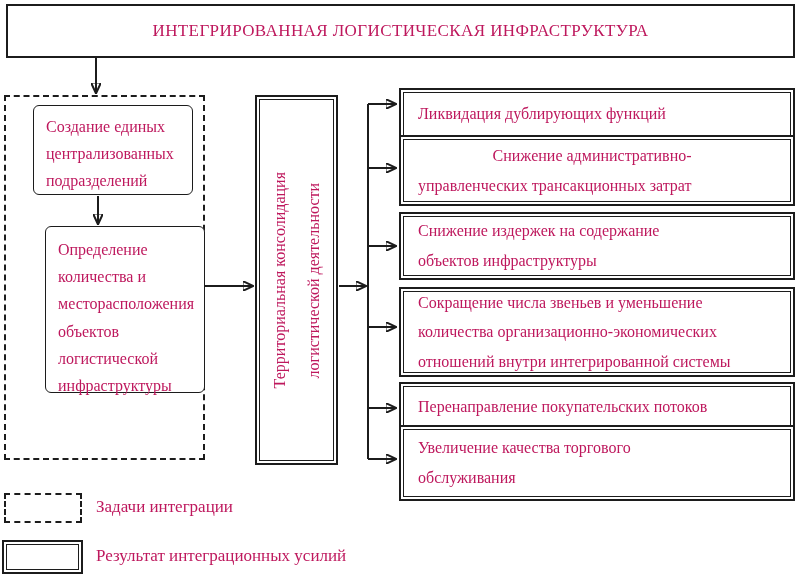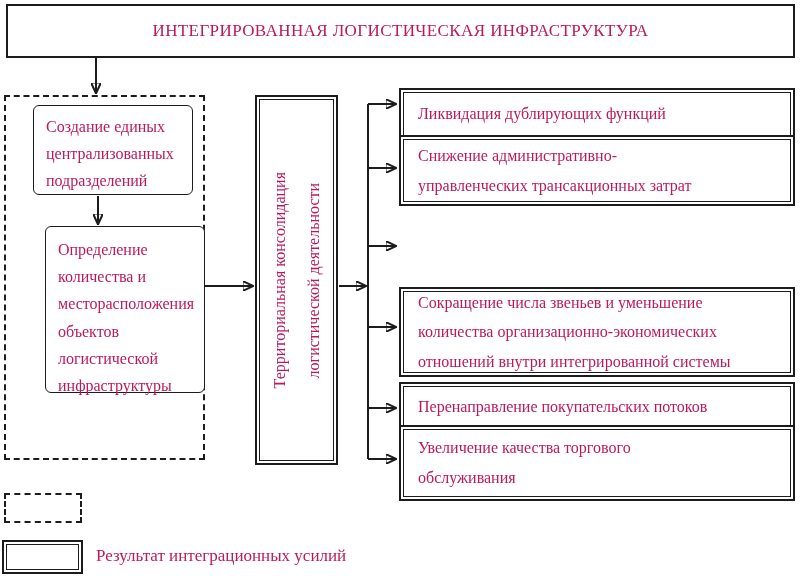--- a/index.html
+++ b/index.html
@@ -50,21 +50,21 @@
     white-space: pre-line;
   }
 
   .result-box {
     left: 399px; width: 396px;
     display: flex; align-items: center;
     font-size: 16px; line-height: 1.85;
     padding: 2px 10px 2px 17px;
   }
   .r1 { top: 76px;  height: 52px; margin-top: 12px; }
-  .r2 { top: 135px; height: 71px; }
+  .r2 { top: 135px; height: 71px; text-align: right; }
   .r3 { top: 212px; height: 68px; }
   .r4 { top: 287px; height: 90px; }
   .r5 { top: 382px; height: 50px; }
   .r6 { top: 425px; height: 76px; }
 
   .legend-swatch-dashed { left: 4px; top: 493px; width: 78px; height: 30px; }
   .legend-swatch-double { left: 2px; top: 540px; width: 81px; height: 34px; }
   .legend-label { font-size: 17px; line-height: 1.2; }
   .legend-label-1 { left: 96px; top: 497px; }
   .legend-label-2 { left: 96px; top: 546px; }
@@ -122,31 +122,36 @@
 логистической деятельности</span>
   </div>
 
   <div class="abs doublebox result-box r1">
     <span class="prewrap">Ликвидация дублирующих функций</span>
   </div>
   <div class="abs doublebox result-box r2">
     <span class="prewrap">Снижение административно-
 управленческих трансакционных затрат</span>
   </div>
+  <div class="abs doublebox result-box r3">
+    <span class="prewrap">Снижение издержек на содержание
+объектов инфраструктуры</span>
+  </div>
   <div class="abs doublebox result-box r4">
     <span class="prewrap">Сокращение числа звеньев и уменьшение
 количества организационно-экономических
 отношений внутри интегрированной системы</span>
   </div>
   <div class="abs doublebox result-box r5">
     <span class="prewrap">Перенаправление покупательских потоков</span>
   </div>
   <div class="abs doublebox result-box r6">
     <span class="prewrap">Увеличение качества торгового
 обслуживания</span>
   </div>
 
   <div class="abs dashedbox legend-swatch-dashed"></div>
+  <span class="abs legend-label legend-label-1">Задачи интеграции</span>
 
   <div class="abs doublebox legend-swatch-double"></div>
   <span class="abs legend-label legend-label-2">Результат интеграционных усилий</span>
 
 </div>
 
 </body></html>

